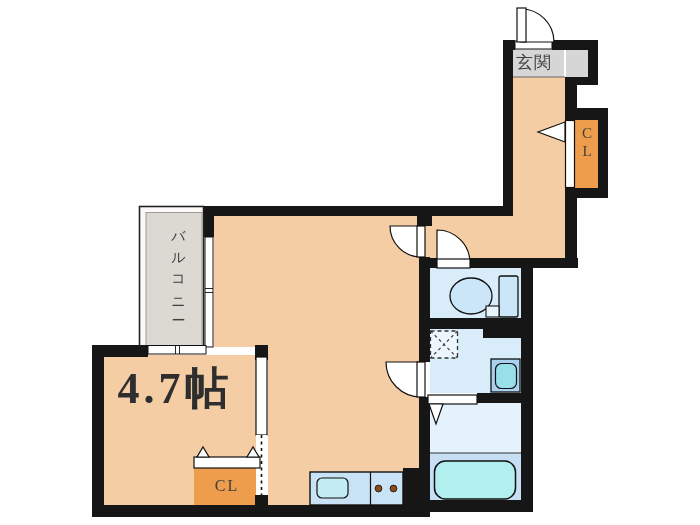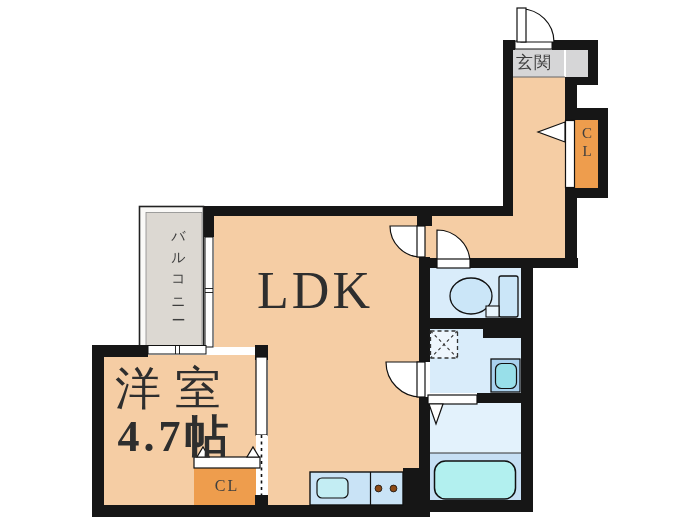--- a/index.html
+++ b/index.html
@@ -162,20 +162,18 @@
         <circle class="f-burner" cx="378.5" cy="488.5" r="3.4" stroke="#111" stroke-width="0.8"></circle>
         <circle class="f-burner" cx="393.5" cy="488.5" r="3.4" stroke="#111" stroke-width="0.8"></circle>
       </g>
     </g>
   </svg>
 
   <div class="label lbl-genkan">玄関</div>
   <div class="label lbl-cl-hall">CL</div>
   <div class="label lbl-balcony">バルコニー</div>
   <div class="label lbl-ldk">
-    <div class="l1">LDK</div>
   </div>
   <div class="label lbl-western">
-    <div class="l1">洋室</div>
     <div class="l2">4.7帖</div>
   </div>
   <div class="label lbl-cl-bed">CL</div>
 </div>
 
 </body></html>

